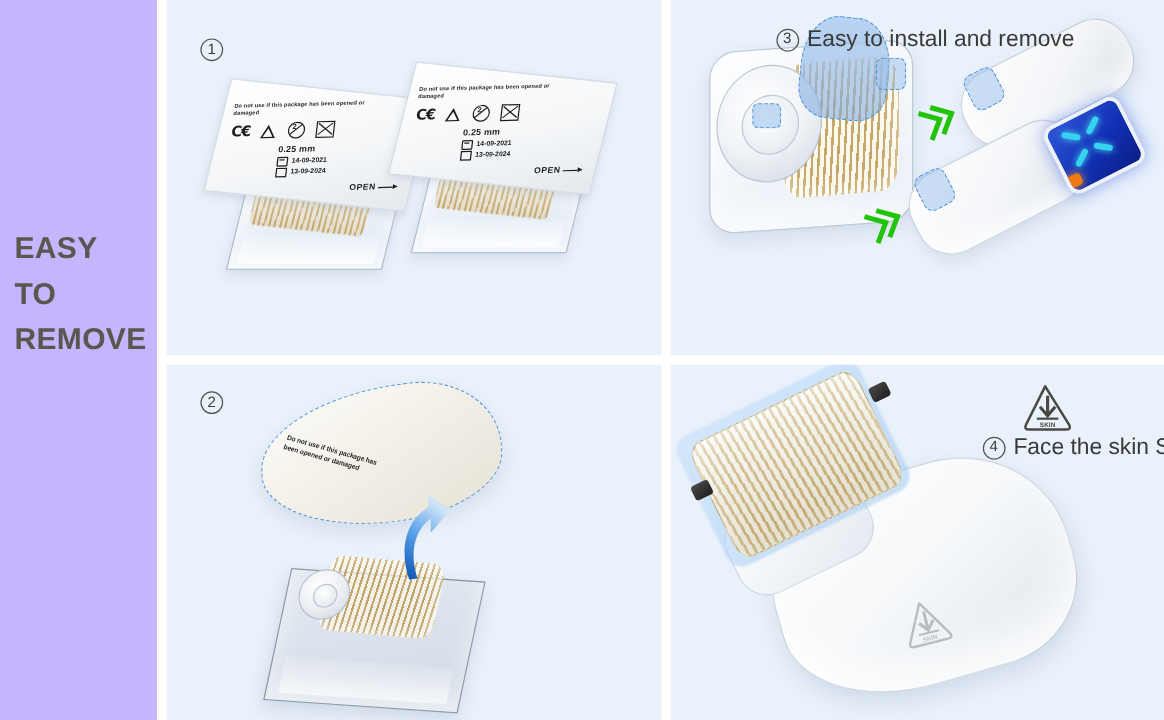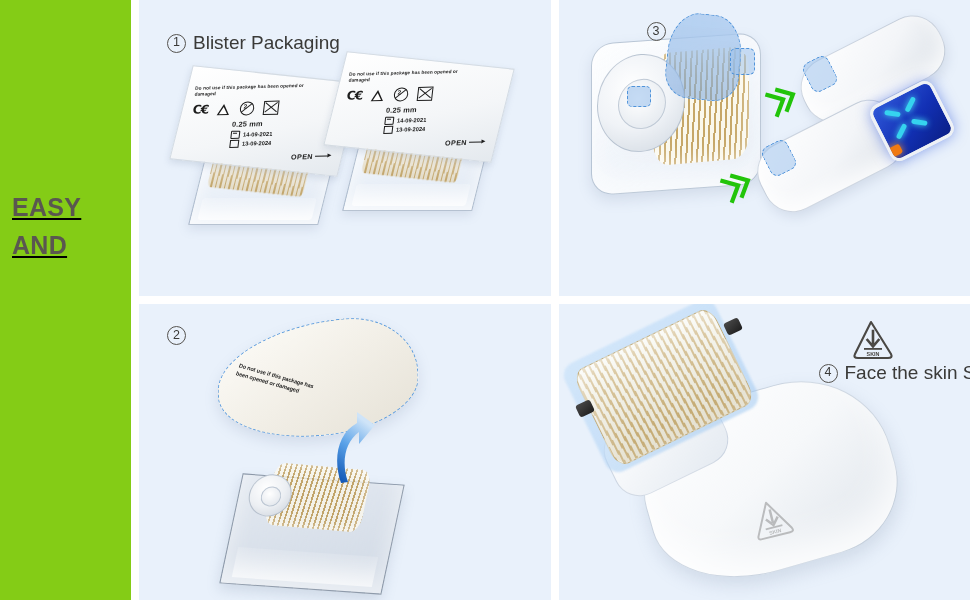--- a/index.html
+++ b/index.html
@@ -6,25 +6,24 @@
   body{
     width:970px;height:600px;
     background:#ffffff;
     font-family:"Liberation Sans", sans-serif;
     overflow:hidden;
   }
   .stage{position:relative;width:970px;height:600px;display:flex;background:#ffffff;}
 
   
   .sidebar{
-    width:131px;height:600px;background:#84cc16;
+    width:131px;height:600px;background:#c4b5fd;
     box-sizing:border-box;
     padding:188px 0 0 12px;
     flex:0 0 131px;
-    text-decoration:underline;
   }
   .sidebar-line{
     font-size:25px;line-height:38px;font-weight:bold;
     color:#5a5750;letter-spacing:.3px;
     white-space:nowrap;
   }
 
   
   .grid{
     flex:1;height:600px;
@@ -335,29 +334,29 @@
   }
   .skin-sign-top svg{width:100%;height:100%;display:block;}
 </style>
 </head>
 <body>
 
 <div class="stage">
 
   <div class="sidebar">
     <div class="sidebar-line">EASY</div>
-    <div class="sidebar-line">AND</div>
+    <div class="sidebar-line">TO</div>
+    <div class="sidebar-line">REMOVE</div>
   </div>
 
   <div class="grid">
 
     <div class="panel p1">
       <div class="panel-title">
         <span class="circ-num">1</span>
-        <span>Blister Packaging</span>
       </div>
 
       <div class="blisters">
 
         <div class="pack" style="left:42px;top:74px;">
           <div class="tray"></div>
           <div class="needle-roll"></div>
           <div class="lid">
             <div class="lid-inner">
               <div class="warn-txt">Do not use if this package has been opened or damaged</div>
@@ -424,20 +423,21 @@
             </div>
           </div>
         </div>
 
       </div>
     </div>
 
     <div class="panel p3">
       <div class="panel-title">
         <span class="circ-num">3</span>
+        <span>Easy to install and remove</span>
       </div>
 
       <div class="cartridge">
         <div class="cart-shell"></div>
         <div class="cart-drum"></div>
         <div class="cart-disc"></div>
         <div class="disc-chip"></div>
         <div class="cart-chip"></div>
         <div class="brush"></div>
       </div>

